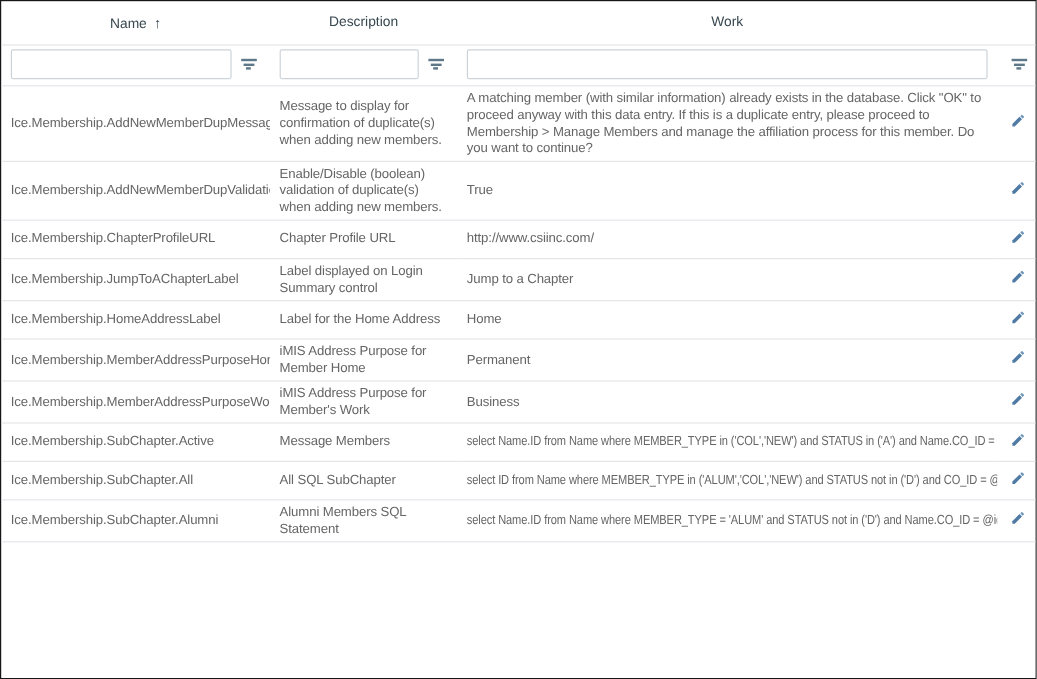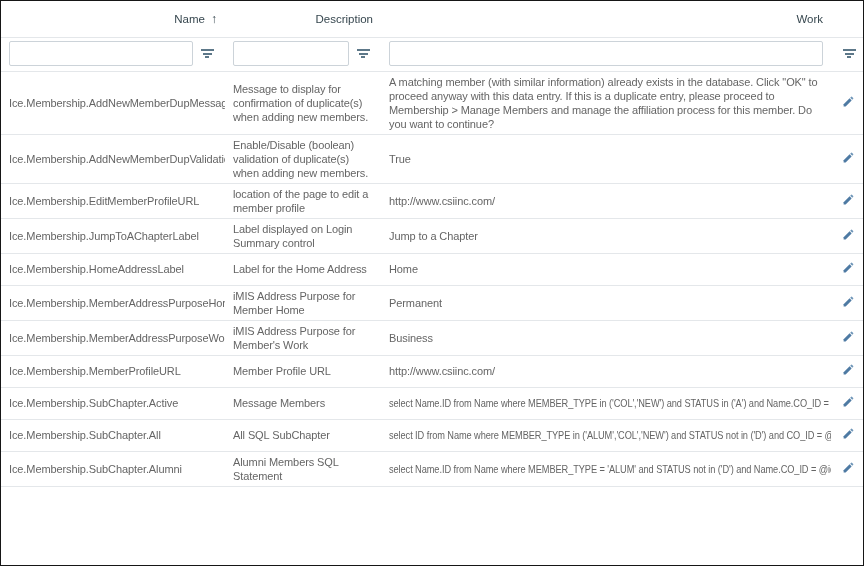--- a/index.html
+++ b/index.html
@@ -21,21 +21,21 @@
     table-layout: fixed;
   }
   col.c-name  { width: 224px; }
   col.c-desc  { width: 156px; }
   col.c-value { width: 450px; }
   col.c-edit  { width: 34px; }
 
   
   tr.header-row th {
     height: 36px;
-    text-align: right;
+    text-align: center;
     vertical-align: middle;
     padding: 0 8px;
     font-size: 11.5px;
     font-weight: normal;
     color: var(--header-text, #37474f);
     border-bottom: 1px solid var(--row-border, #e4e7ea);
     white-space: nowrap; overflow: hidden;
   }
   .sort-arrow { margin-left: 6px; font-size: 12px; color: var(--header-text, #37474f); }
 
@@ -196,37 +196,37 @@
     <td class="cell-edit">
       <button class="edit-btn">
         <svg width="13" height="13" viewBox="0 0 24 24">
           <path fill="#4e7aa3" d="M3 17.25V21h3.75L17.81 9.94l-3.75-3.75L3 17.25z"></path>
           <path fill="#6f96b8" d="M20.71 7.04a.996.996 0 0 0 0-1.41l-2.34-2.34a.996.996 0 0 0-1.41 0l-1.83 1.83 3.75 3.75 1.83-1.83z"></path>
         </svg>
       </button>
     </td>
   </tr>
 
-
-
-  <tr class="data-row">
-    <td class="cell-name">Ice.Membership.EditMemberProfileURL</td>
-    <td class="cell-desc">location of the page to edit a member profile</td>
+  <tr class="data-row">
+    <td class="cell-name">Ice.Membership.ChapterProfileURL</td>
+    <td class="cell-desc">Chapter Profile URL</td>
     <td class="cell-value">
       <div class="value-inner">http://www.csiinc.com/</div>
     </td>
     <td class="cell-edit">
       <button class="edit-btn">
         <svg width="13" height="13" viewBox="0 0 24 24">
           <path fill="#4e7aa3" d="M3 17.25V21h3.75L17.81 9.94l-3.75-3.75L3 17.25z"></path>
           <path fill="#6f96b8" d="M20.71 7.04a.996.996 0 0 0 0-1.41l-2.34-2.34a.996.996 0 0 0-1.41 0l-1.83 1.83 3.75 3.75 1.83-1.83z"></path>
         </svg>
       </button>
     </td>
   </tr>
+
+
 
 
   <tr class="data-row">
     <td class="cell-name">Ice.Membership.JumpToAChapterLabel</td>
     <td class="cell-desc">Label displayed on Login Summary control</td>
     <td class="cell-value">
       <div class="value-inner">Jump to a Chapter</div>
     </td>
     <td class="cell-edit">
       <button class="edit-btn">
@@ -279,35 +279,20 @@
     <td class="cell-edit">
       <button class="edit-btn">
         <svg width="13" height="13" viewBox="0 0 24 24">
           <path fill="#4e7aa3" d="M3 17.25V21h3.75L17.81 9.94l-3.75-3.75L3 17.25z"></path>
           <path fill="#6f96b8" d="M20.71 7.04a.996.996 0 0 0 0-1.41l-2.34-2.34a.996.996 0 0 0-1.41 0l-1.83 1.83 3.75 3.75 1.83-1.83z"></path>
         </svg>
       </button>
     </td>
   </tr>
 
-  <tr class="data-row">
-    <td class="cell-name">Ice.Membership.MemberProfileURL</td>
-    <td class="cell-desc">Member Profile URL</td>
-    <td class="cell-value">
-      <div class="value-inner">http://www.csiinc.com/</div>
-    </td>
-    <td class="cell-edit">
-      <button class="edit-btn">
-        <svg width="13" height="13" viewBox="0 0 24 24">
-          <path fill="#4e7aa3" d="M3 17.25V21h3.75L17.81 9.94l-3.75-3.75L3 17.25z"></path>
-          <path fill="#6f96b8" d="M20.71 7.04a.996.996 0 0 0 0-1.41l-2.34-2.34a.996.996 0 0 0-1.41 0l-1.83 1.83 3.75 3.75 1.83-1.83z"></path>
-        </svg>
-      </button>
-    </td>
-  </tr>
 
   <tr class="data-row">
     <td class="cell-name">Ice.Membership.SubChapter.Active</td>
     <td class="cell-desc">Message Members</td>
     <td class="cell-value">
       <div class="value-inner oneline">select Name.ID from Name where MEMBER_TYPE in ('COL','NEW') and STATUS in ('A') and Name.CO_ID = @id</div>
     </td>
     <td class="cell-edit">
       <button class="edit-btn">
         <svg width="13" height="13" viewBox="0 0 24 24">

